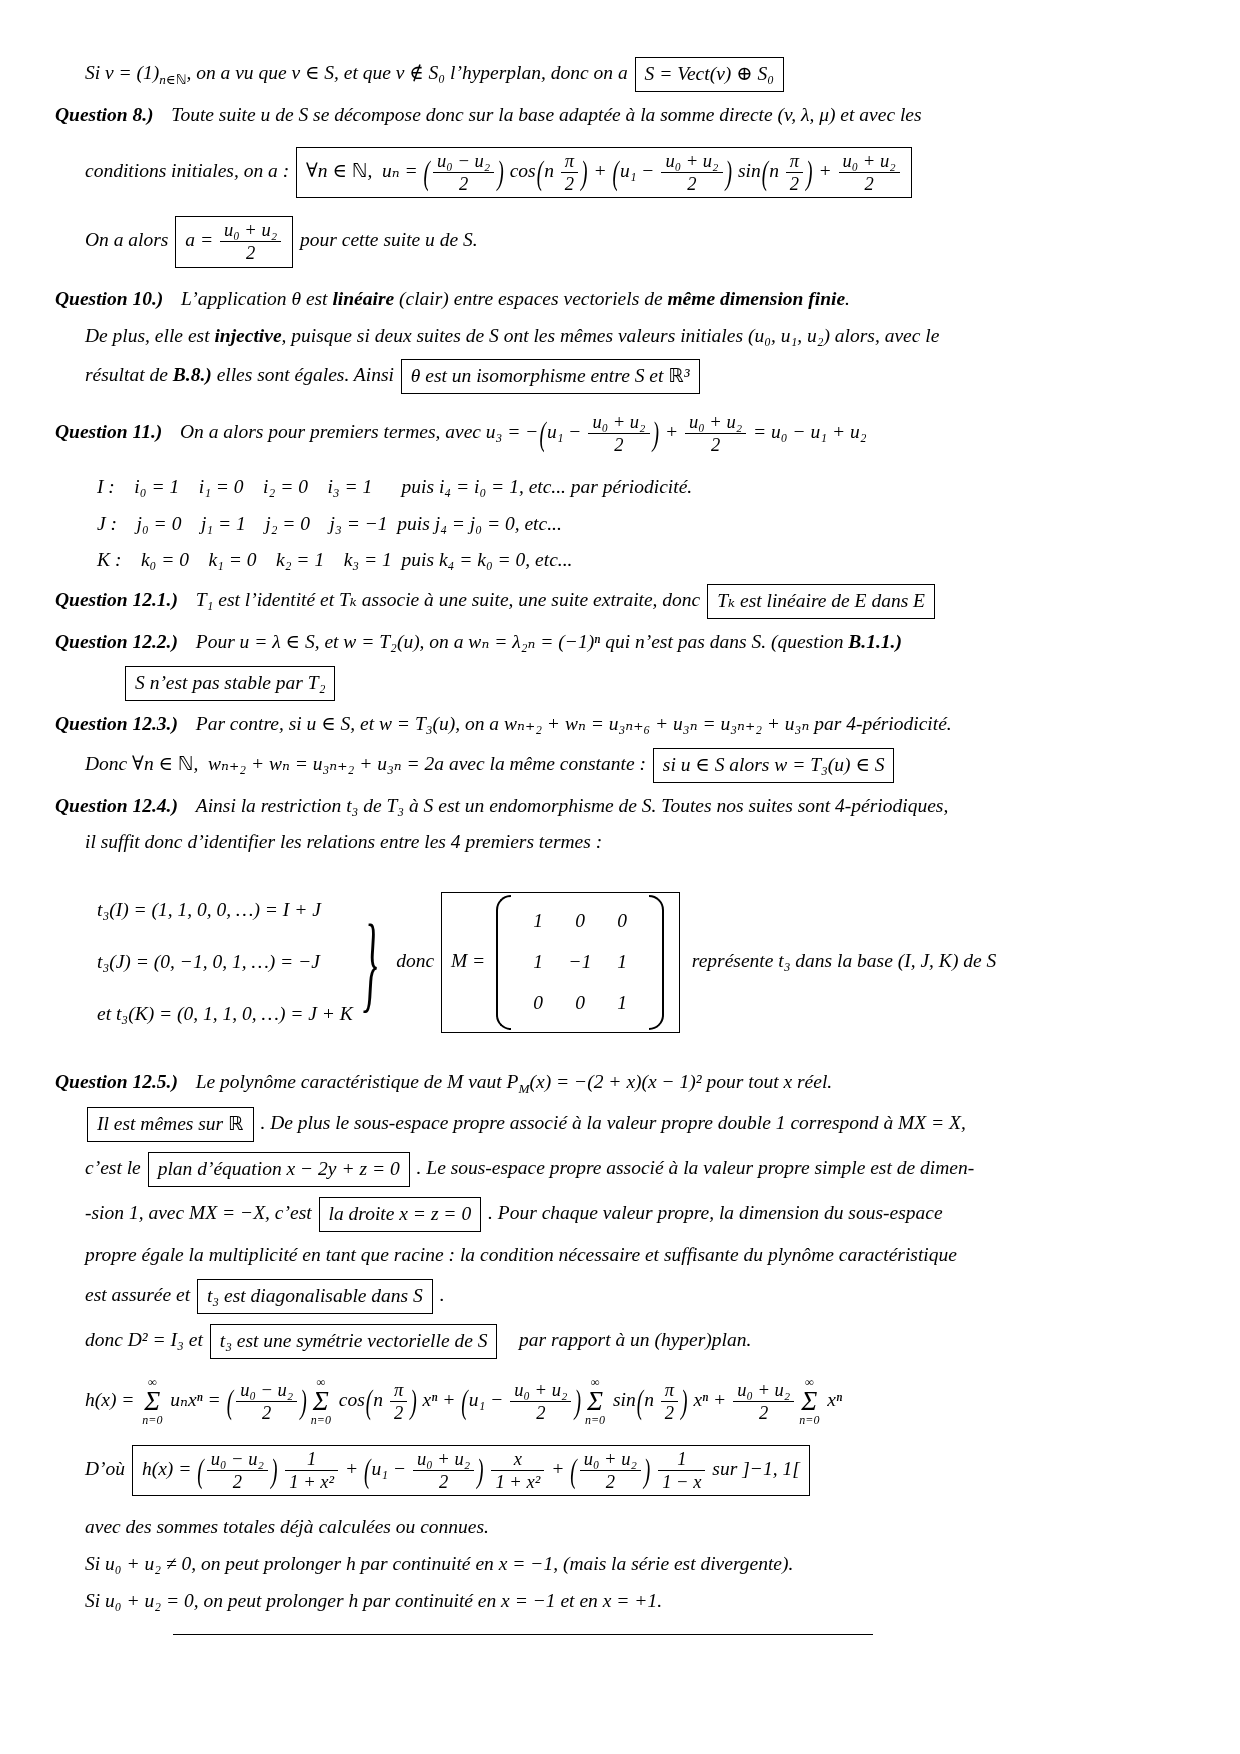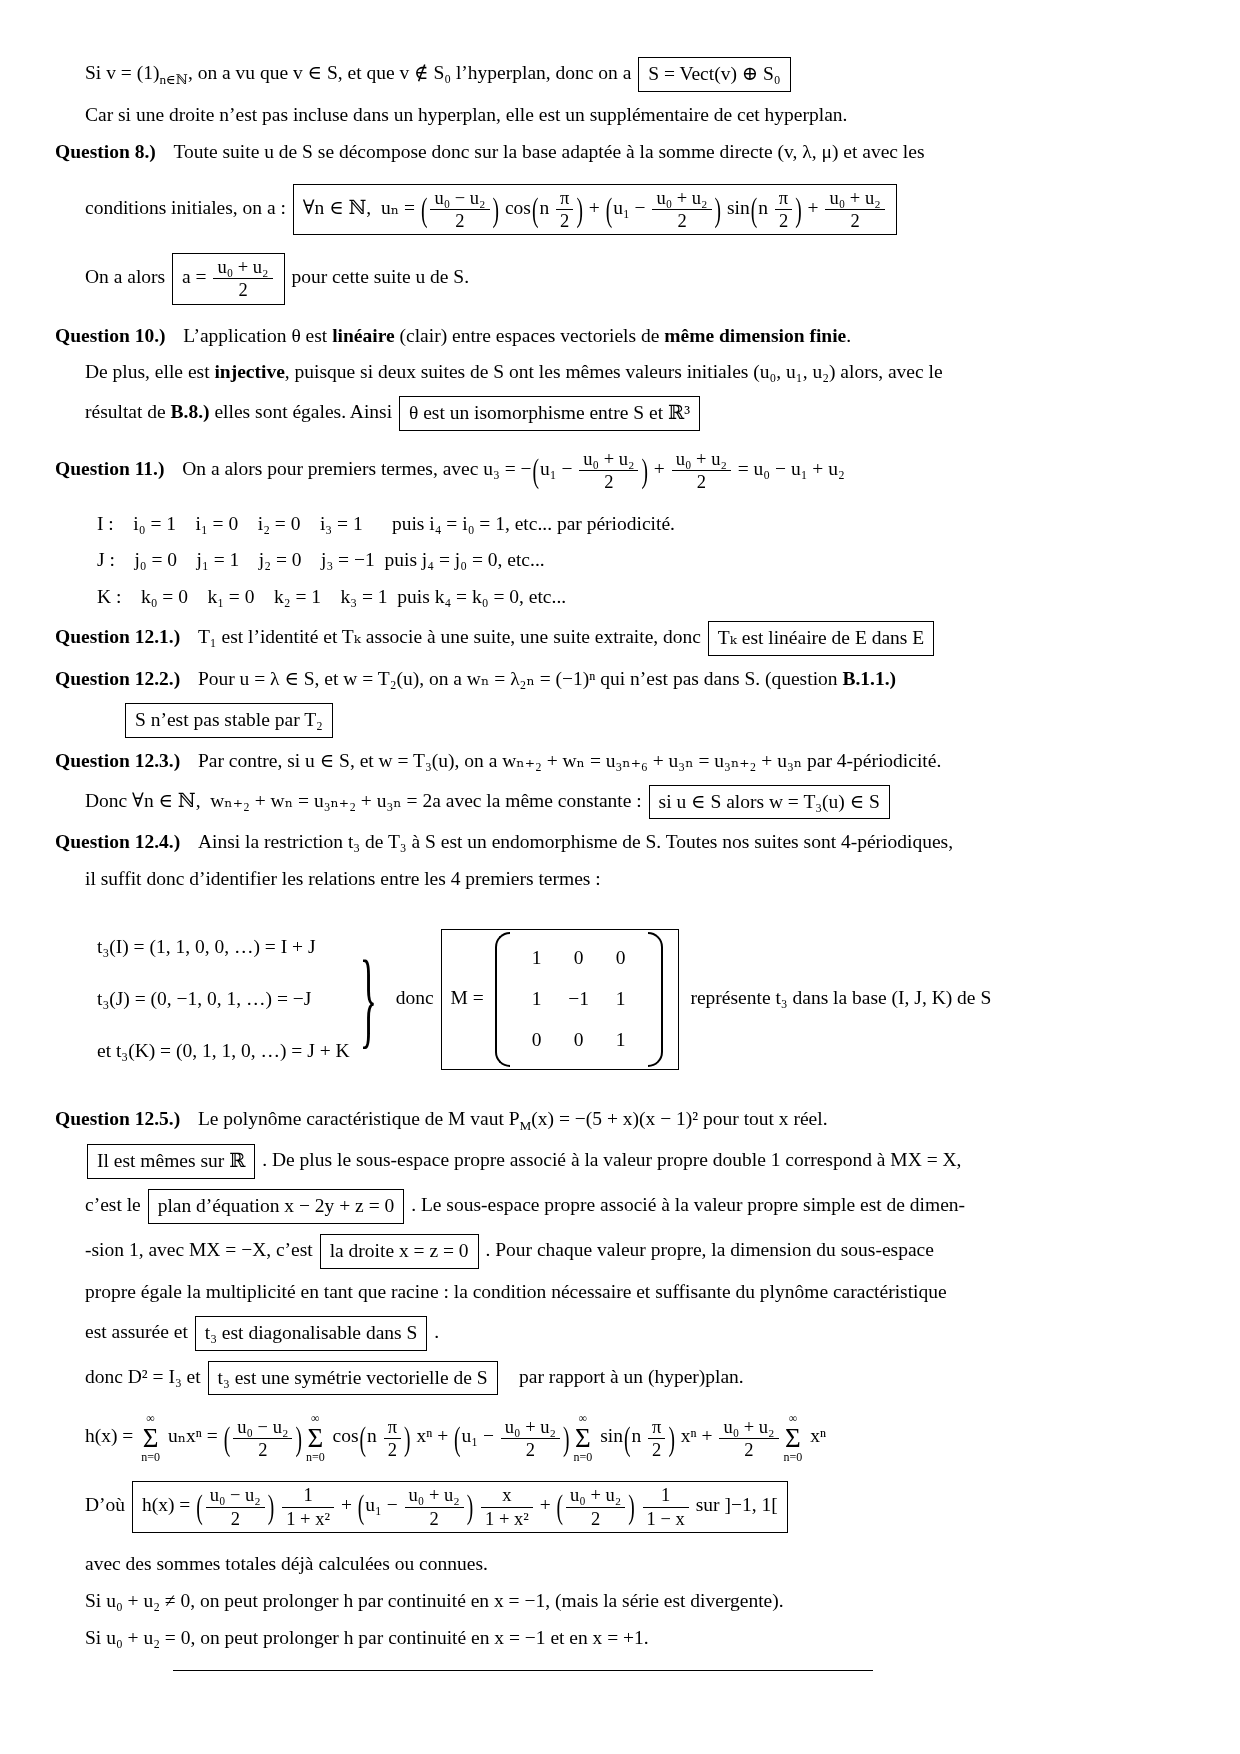--- a/index.html
+++ b/index.html
@@ -7,21 +7,21 @@
     width: 1240px;
     min-height: 1754px;
     background: #ffffff;
     color: #000000;
     font-family: "Liberation Serif", "DejaVu Serif", "DejaVu Sans", serif;
     font-size: 19.5px;
     line-height: 1.48;
     padding: 48px 55px 40px 55px;
     box-sizing: border-box;
   }
-  .page { width: 100%; }
+  .page { width: 100%; font-style: italic; }
   .line { margin: 8px 0; }
   .display { margin: 16px 0; }
   .ind1 { margin-left: 30px; }
   .ind2 { margin-left: 42px; }
   .ind3 { margin-left: 68px; }
   .qlabel { font-weight: bold; padding-right: 8px; }
   .bold { font-weight: bold; }
   .txt { white-space: pre-wrap; }
   .box {
     display: inline-block;
@@ -80,21 +80,20 @@
   }
   .ruleline { width: 700px; border: none; border-top: 1.5px solid #000; margin: 18px 0 18px 118px; }
   sub, sup { font-size: 0.68em; }
 </style>
 </head>
 <body>
 
 <div class="page">
   <div id="doc-body">
       <div class="line ind1"><span class="txt">Si v = (1)</span><sub>n∈ℕ</sub><span class="txt">, on a vu que v ∈ S, et que v ∉ S₀ l’hyperplan, donc on a </span><span class="box"><span class="txt">S = Vect(v) ⊕ S₀</span></span></div>
-      <div class="line ind1"><span class="txt">Car si une droite n’est pas incluse dans un hyperplan, elle est un supplémentaire de cet hyperplan.</span></div>
       <div class="line ind0"><span class="qlabel">Question 8.)</span><span class="txt"> Toute suite u de S se décompose donc sur la base adaptée à la somme directe (v, λ, μ) et avec les</span></div>
       <div class="line ind1 display"><span class="txt">conditions initiales, on a : </span><span class="box"><span class="txt">∀n ∈ ℕ, uₙ = </span><span class="big">(</span><span class="frac"><span class="num">u₀ − u₂</span><span class="den">2</span></span><span class="big">)</span><span class="txt"> cos</span><span class="big">(</span><span class="txt">n </span><span class="frac"><span class="num">π</span><span class="den">2</span></span><span class="big">)</span><span class="txt"> + </span><span class="big">(</span><span class="txt">u₁ − </span><span class="frac"><span class="num">u₀ + u₂</span><span class="den">2</span></span><span class="big">)</span><span class="txt"> sin</span><span class="big">(</span><span class="txt">n </span><span class="frac"><span class="num">π</span><span class="den">2</span></span><span class="big">)</span><span class="txt"> + </span><span class="frac"><span class="num">u₀ + u₂</span><span class="den">2</span></span></span></div>
       <div class="line ind1 display"><span class="txt">On a alors </span><span class="box"><span class="txt">a = </span><span class="frac"><span class="num">u₀ + u₂</span><span class="den">2</span></span></span><span class="txt"> pour cette suite u de S.</span></div>
       <div class="line ind0"><span class="qlabel">Question 10.)</span><span class="txt"> L’application θ est </span><span class="bold">linéaire</span><span class="txt"> (clair) entre espaces vectoriels de </span><span class="bold">même dimension finie</span><span class="txt">.</span></div>
       <div class="line ind1"><span class="txt">De plus, elle est </span><span class="bold">injective</span><span class="txt">, puisque si deux suites de S ont les mêmes valeurs initiales (u₀, u₁, u₂) alors, avec le</span></div>
       <div class="line ind1"><span class="txt">résultat de </span><span class="bold">B.8.)</span><span class="txt"> elles sont égales. Ainsi </span><span class="box"><span class="txt">θ est un isomorphisme entre S et ℝ³</span></span></div>
       <div class="line ind0 display"><span class="qlabel">Question 11.)</span><span class="txt"> On a alors pour premiers termes, avec u₃ = −</span><span class="big">(</span><span class="txt">u₁ − </span><span class="frac"><span class="num">u₀ + u₂</span><span class="den">2</span></span><span class="big">)</span><span class="txt"> + </span><span class="frac"><span class="num">u₀ + u₂</span><span class="den">2</span></span><span class="txt"> = u₀ − u₁ + u₂</span></div>
       <div class="line ind2"><span class="txt">I :  i₀ = 1 i₁ = 0 i₂ = 0 i₃ = 1  puis i₄ = i₀ = 1, etc... par périodicité.</span></div>
       <div class="line ind2"><span class="txt">J :  j₀ = 0 j₁ = 1 j₂ = 0 j₃ = −1 puis j₄ = j₀ = 0, etc...</span></div>
       <div class="line ind2"><span class="txt">K :  k₀ = 0 k₁ = 0 k₂ = 1 k₃ = 1 puis k₄ = k₀ = 0, etc...</span></div>
@@ -113,21 +112,21 @@
               <span class="cell">0</span>
               <span class="cell">1</span>
               <span class="cell">−1</span>
               <span class="cell">1</span>
               <span class="cell">0</span>
               <span class="cell">0</span>
               <span class="cell">1</span>
             </span>
             <span class="pr"></span>
           </span></span><span class="txt"> représente t₃ dans la base (I, J, K) de S</span></div>
-      <div class="line ind0"><span class="qlabel">Question 12.5.)</span><span class="txt"> Le polynôme caractéristique de M vaut P</span><sub>M</sub><span class="txt">(x) = −(5 + x)(x − 1)² pour tout x réel.</span></div>
+      <div class="line ind0"><span class="qlabel">Question 12.5.)</span><span class="txt"> Le polynôme caractéristique de M vaut P</span><sub>M</sub><span class="txt">(x) = −(2 + x)(x − 1)² pour tout x réel.</span></div>
       <div class="line ind1"><span class="box"><span class="txt">Il est mêmes sur ℝ</span></span><span class="txt"> . De plus le sous-espace propre associé à la valeur propre double 1 correspond à MX = X,</span></div>
       <div class="line ind1"><span class="txt">c’est le </span><span class="box"><span class="txt">plan d’équation x − 2y + z = 0</span></span><span class="txt"> . Le sous-espace propre associé à la valeur propre simple est de dimen-</span></div>
       <div class="line ind1"><span class="txt">-sion 1, avec MX = −X, c’est </span><span class="box"><span class="txt">la droite x = z = 0</span></span><span class="txt"> . Pour chaque valeur propre, la dimension du sous-espace</span></div>
       <div class="line ind1"><span class="txt">propre égale la multiplicité en tant que racine : la condition nécessaire et suffisante du plynôme caractéristique</span></div>
       <div class="line ind1"><span class="txt">est assurée et </span><span class="box"><span class="txt">t₃ est diagonalisable dans S</span></span><span class="txt"> .</span></div>
       <div class="line ind1"><span class="txt">donc D² = I₃ et </span><span class="box"><span class="txt">t₃ est une symétrie vectorielle de S</span></span><span class="txt"> par rapport à un (hyper)plan.</span></div>
       <div class="line ind1 display"><span class="txt">h(x) = </span><span class="sum">
           <span class="lim">∞</span>
           <span class="sig">Σ</span>
           <span class="lim">n=0</span>

